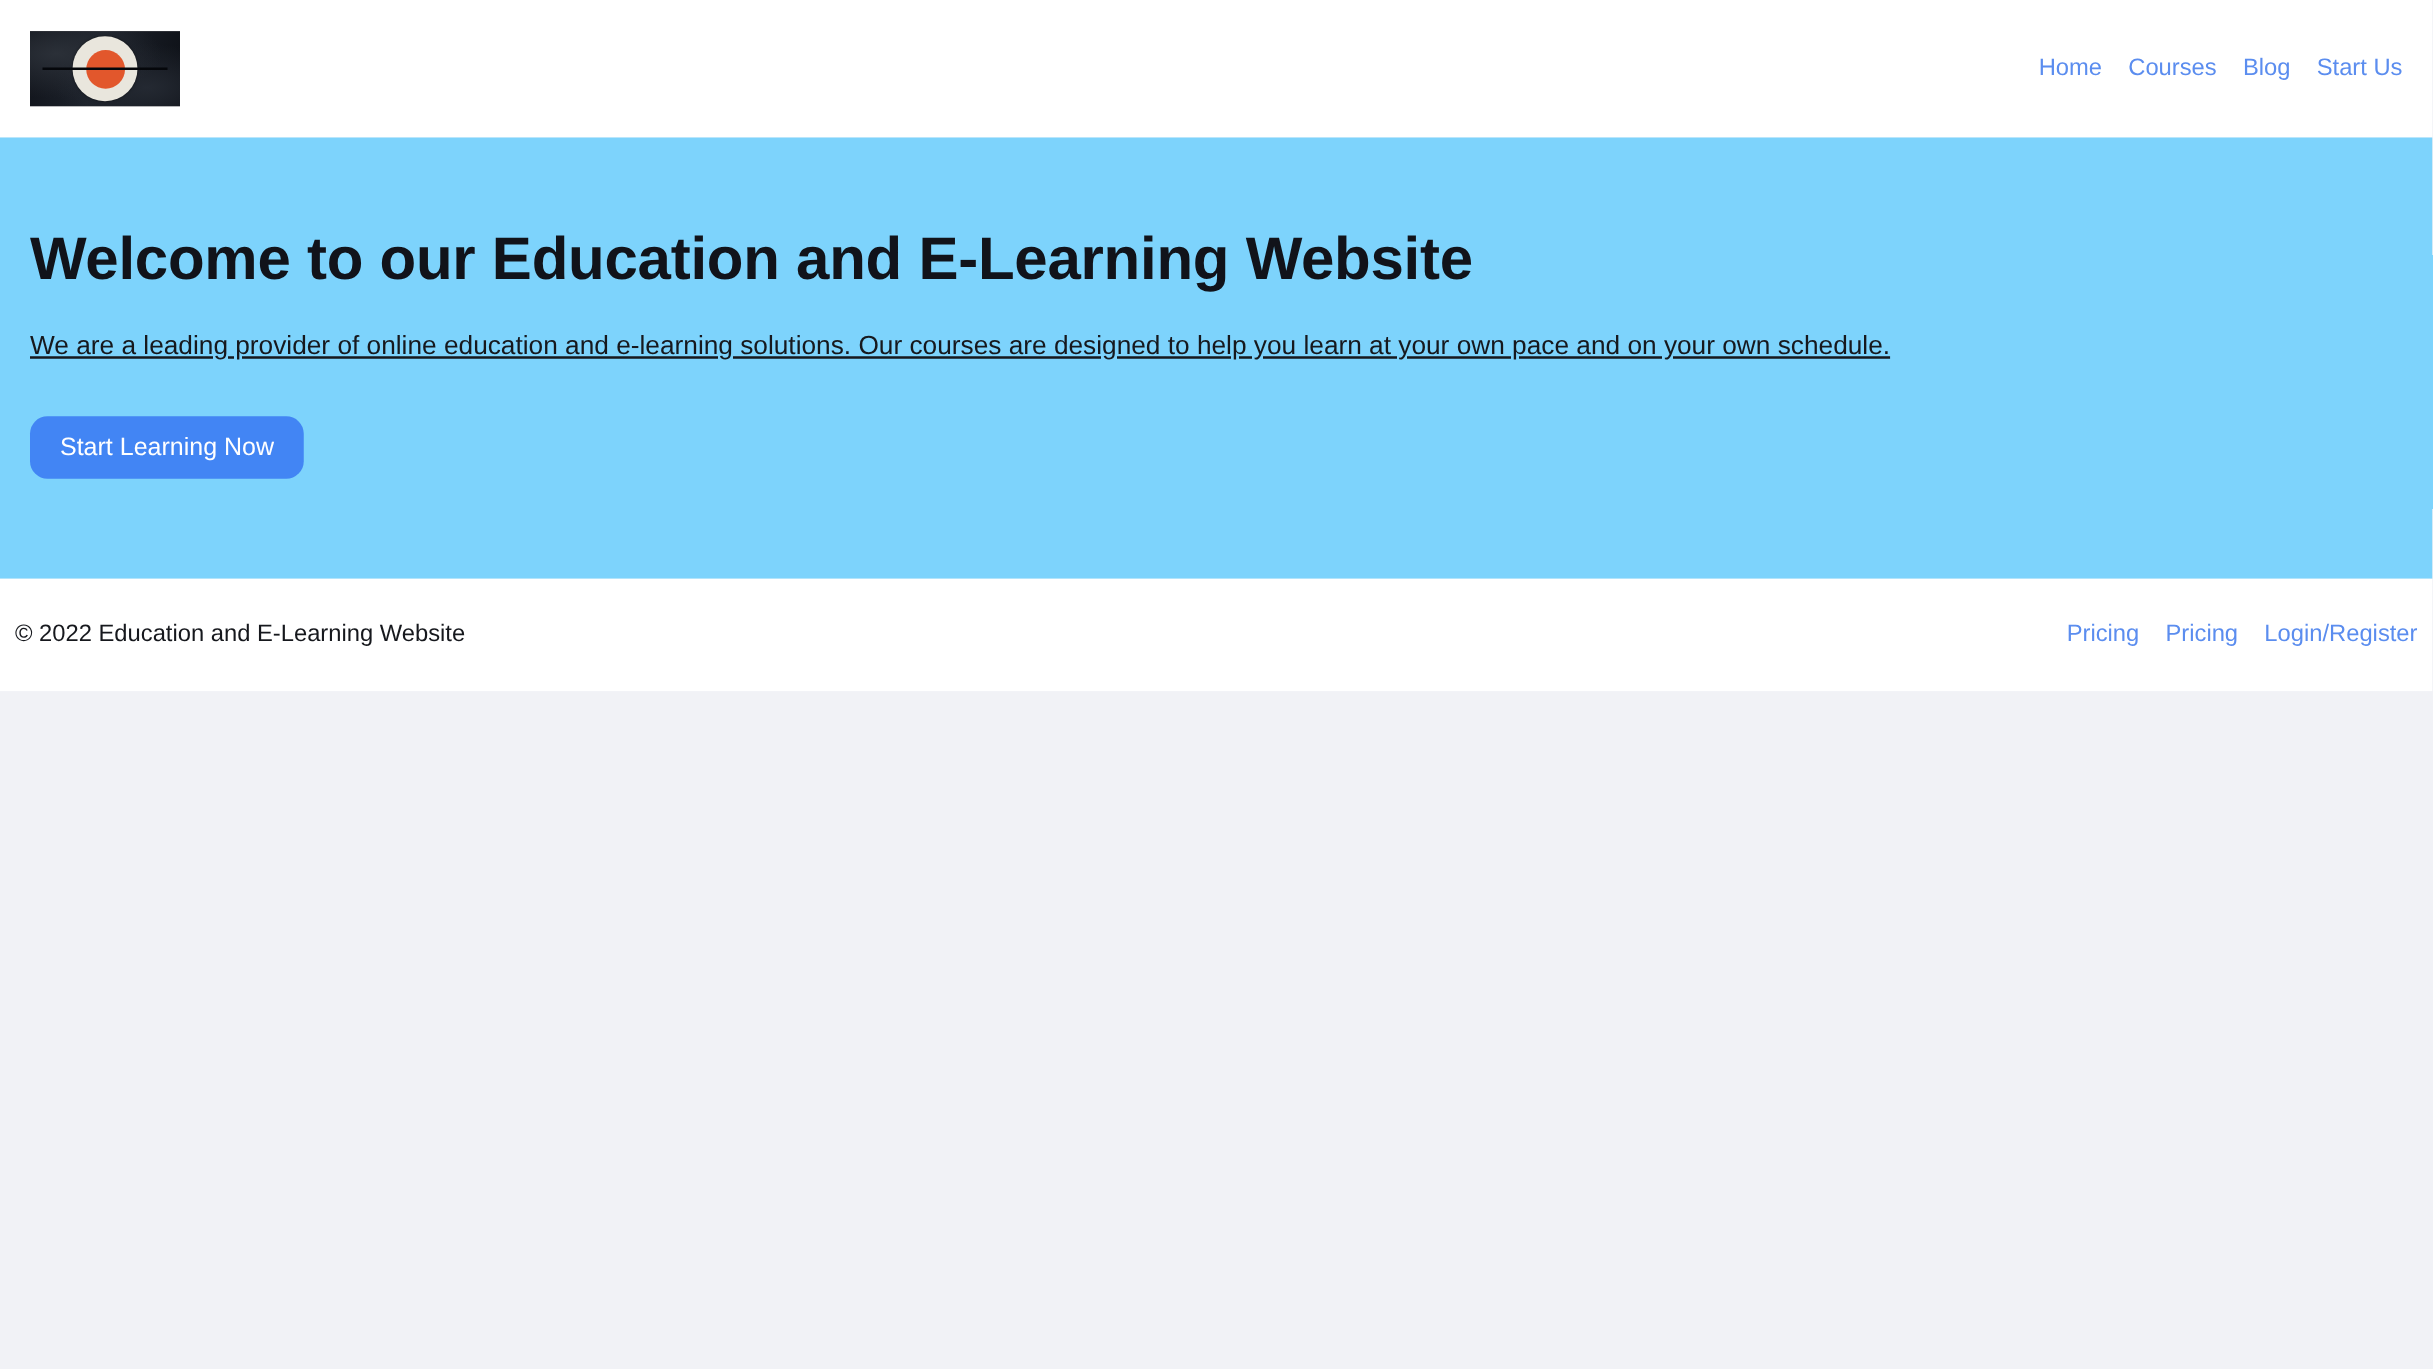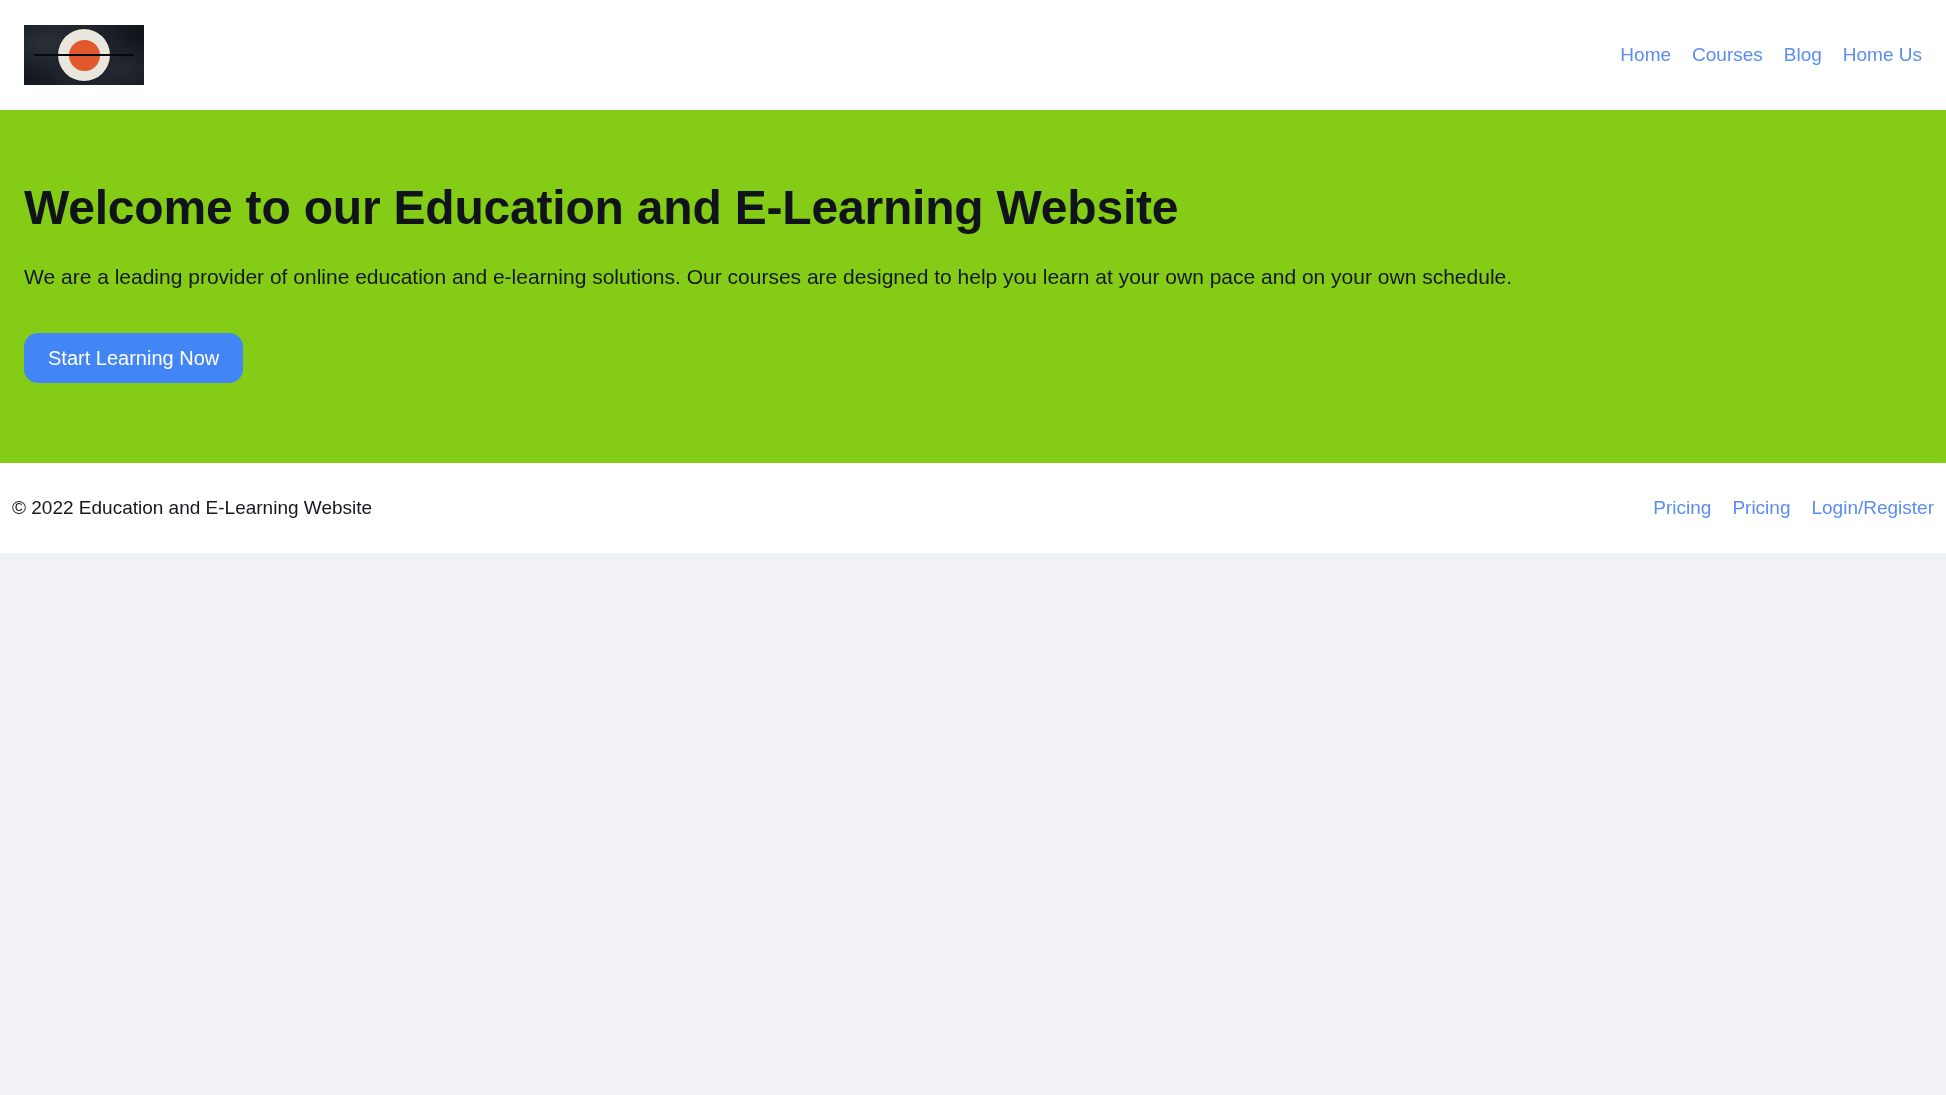--- a/index.html
+++ b/index.html
@@ -111,40 +111,41 @@
     font-size: 19px;
     line-height: 1.2;
     text-decoration: none;
     white-space: nowrap;
     cursor: pointer;
   }
 
   
   .hero {
     flex: 0 0 auto;
-    background: #84cc16;
+    background: #7dd3fc;
     padding: 72px 36px 80px 24px;
   }
   .hero-inner {
     max-width: 1898px;
   }
   .hero-title {
     margin: 0 0 0 0;
     font-size: 48px;
     line-height: 1.1;
     font-weight: bold;
     color: #11131a;
     letter-spacing: -0.2px;
   }
   .hero-sub {
     margin: 26px 0 0 0;
     font-size: 21px;
     line-height: 1.55;
     color: #16181d;
     max-width: 1560px;
+    text-decoration: underline;
   }
   .cta-button {
     margin-top: 40px;
     display: inline-block;
     background: #4285f4;
     color: #ffffff;
     border: none;
     border-radius: 14px;
     padding: 13px 24px;
     font-family: "Liberation Sans", sans-serif;
@@ -202,21 +203,21 @@
       <span class="emblem-text-top">LEHIGH</span>
       <span class="emblem-inner"></span>
       <span class="emblem-bar"></span>
 
     </a>
 
     <nav class="main-nav">
       <a class="nav-link" href="#">Home</a>
       <a class="nav-link" href="#">Courses</a>
       <a class="nav-link" href="#">Blog</a>
-      <a class="nav-link" href="#">Home Us</a>
+      <a class="nav-link" href="#">Start Us</a>
     </nav>
 
   </header>
 
   <section class="hero">
     <div class="hero-inner">
       <h1 class="hero-title">Welcome to our Education and E-Learning Website</h1>
       <p class="hero-sub">We are a leading provider of online education and e-learning solutions. Our courses are designed to help you learn at your own pace and on your own schedule.</p>
       <button class="cta-button">Start Learning Now</button>
     </div>

